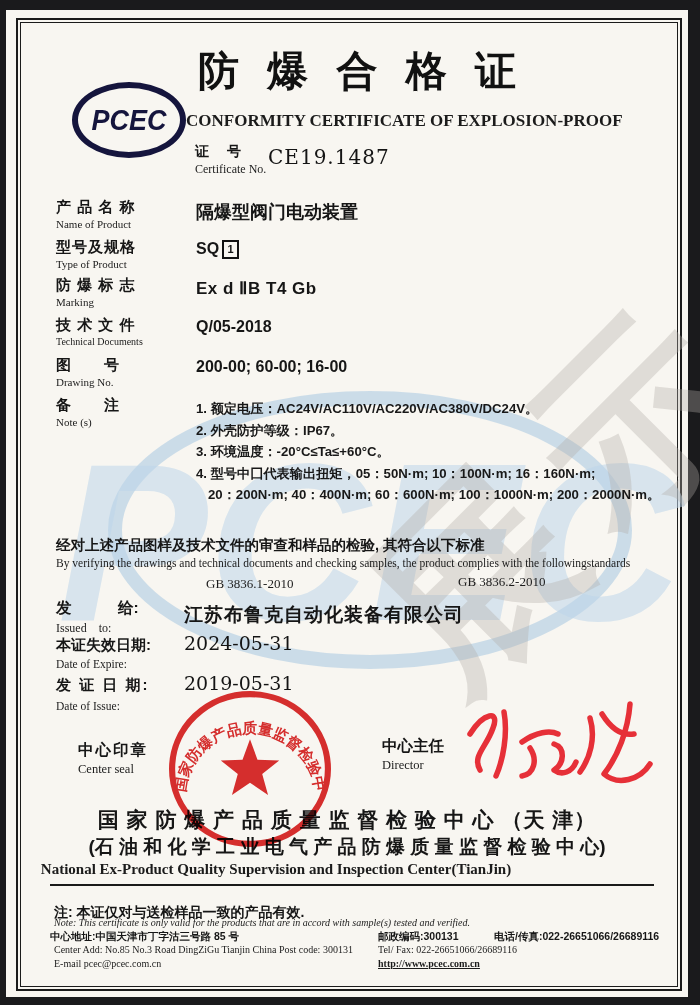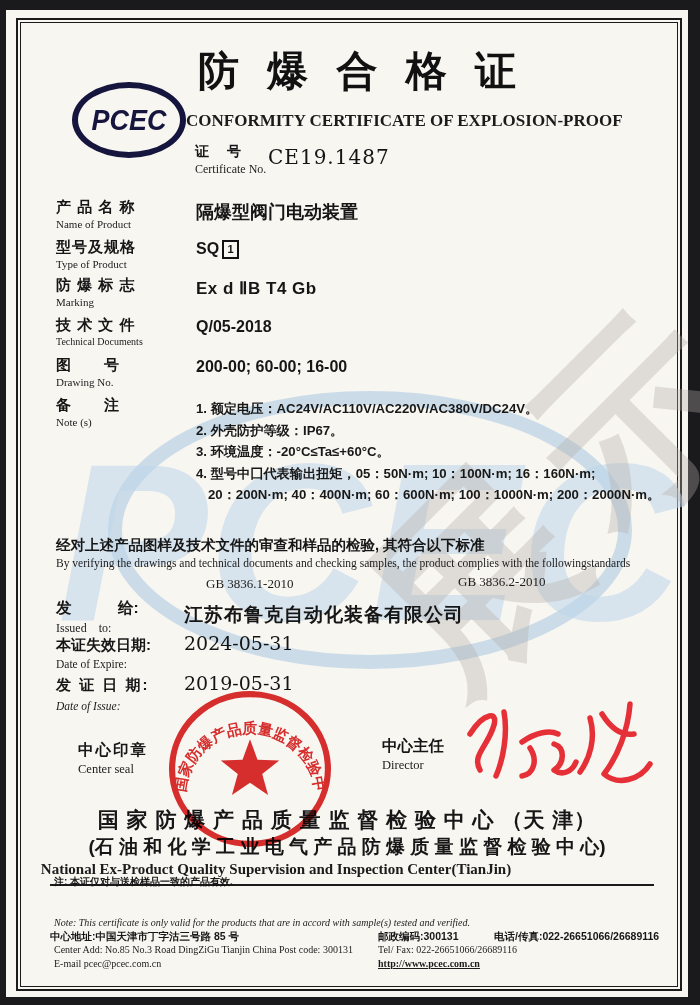--- a/index.html
+++ b/index.html
@@ -46,35 +46,35 @@
   .std2{left:452px;top:564px;font-size:13px;}
   
   .iss-cn{left:50px;top:588px;font-size:15.5px;}
   .iss-en{left:50px;top:611px;font-size:12px;}
   .company{left:178px;top:592px;font-size:19px;letter-spacing:1px;}
   .exp-cn{left:50px;top:626px;font-size:15px;}
   .exp-val{left:178px;top:622px;font-size:19px;}
   .exp-en{left:50px;top:648px;font-size:11.5px;}
   .issd-cn{left:50px;top:666px;font-size:15px;letter-spacing:2px;}
   .issd-val{left:178px;top:662px;font-size:19px;}
-  .issd-en{left:50px;top:690px;font-size:11.5px;font-style:italic;}
+  .issd-en{left:50px;top:690px;font-size:11.5px;}
   
   .seal-cn{left:72px;top:730px;font-size:15.5px;letter-spacing:2px;text-align:center;}
   .seal-en{left:72px;top:752px;font-size:12.5px;}
   .dir-cn{left:376px;top:726px;font-size:15.5px;}
   .dir-en{left:376px;top:748px;font-size:12.5px;}
   .sealsvg{left:158px;top:678px;width:172px;height:162px;mix-blend-mode:multiply;opacity:.95;}
   .signsvg{left:452px;top:684px;width:200px;height:102px;}
   
   .org1{left:0;top:796px;width:682px;text-align:center;font-size:21px;letter-spacing:1px;}
   .org2{left:0;top:824px;width:682px;text-align:center;font-size:19px;}
   .org3{left:0;top:851px;width:540px;text-align:center;font-size:15px;font-weight:bold;}
   .orgline{left:44px;top:874px;width:604px;height:2px;background:#1a1a1a;}
   
-  .f1{left:48px;top:865px;font-size:10px;text-align:center;}
+  .f1{left:48px;top:894px;font-size:14px;text-align:center;}
   .f2{left:48px;top:907px;font-size:10px;font-style:italic;}
   .f3a{left:44px;top:920px;font-size:10.5px;}
   .f3b{left:372px;top:920px;font-size:10.5px;}
   .f3c{left:488px;top:920px;font-size:10.5px;}
   .f4a{left:48px;top:934px;font-size:10px;}
   .f4b{left:372px;top:934px;font-size:10px;}
   .f5a{left:48px;top:948px;font-size:10px;}
   .f5b{left:372px;top:948px;font-size:10px;text-decoration:underline;font-weight:bold;}
   
   .wm-blue{left:0;top:0;width:682px;height:987px;pointer-events:none;}

